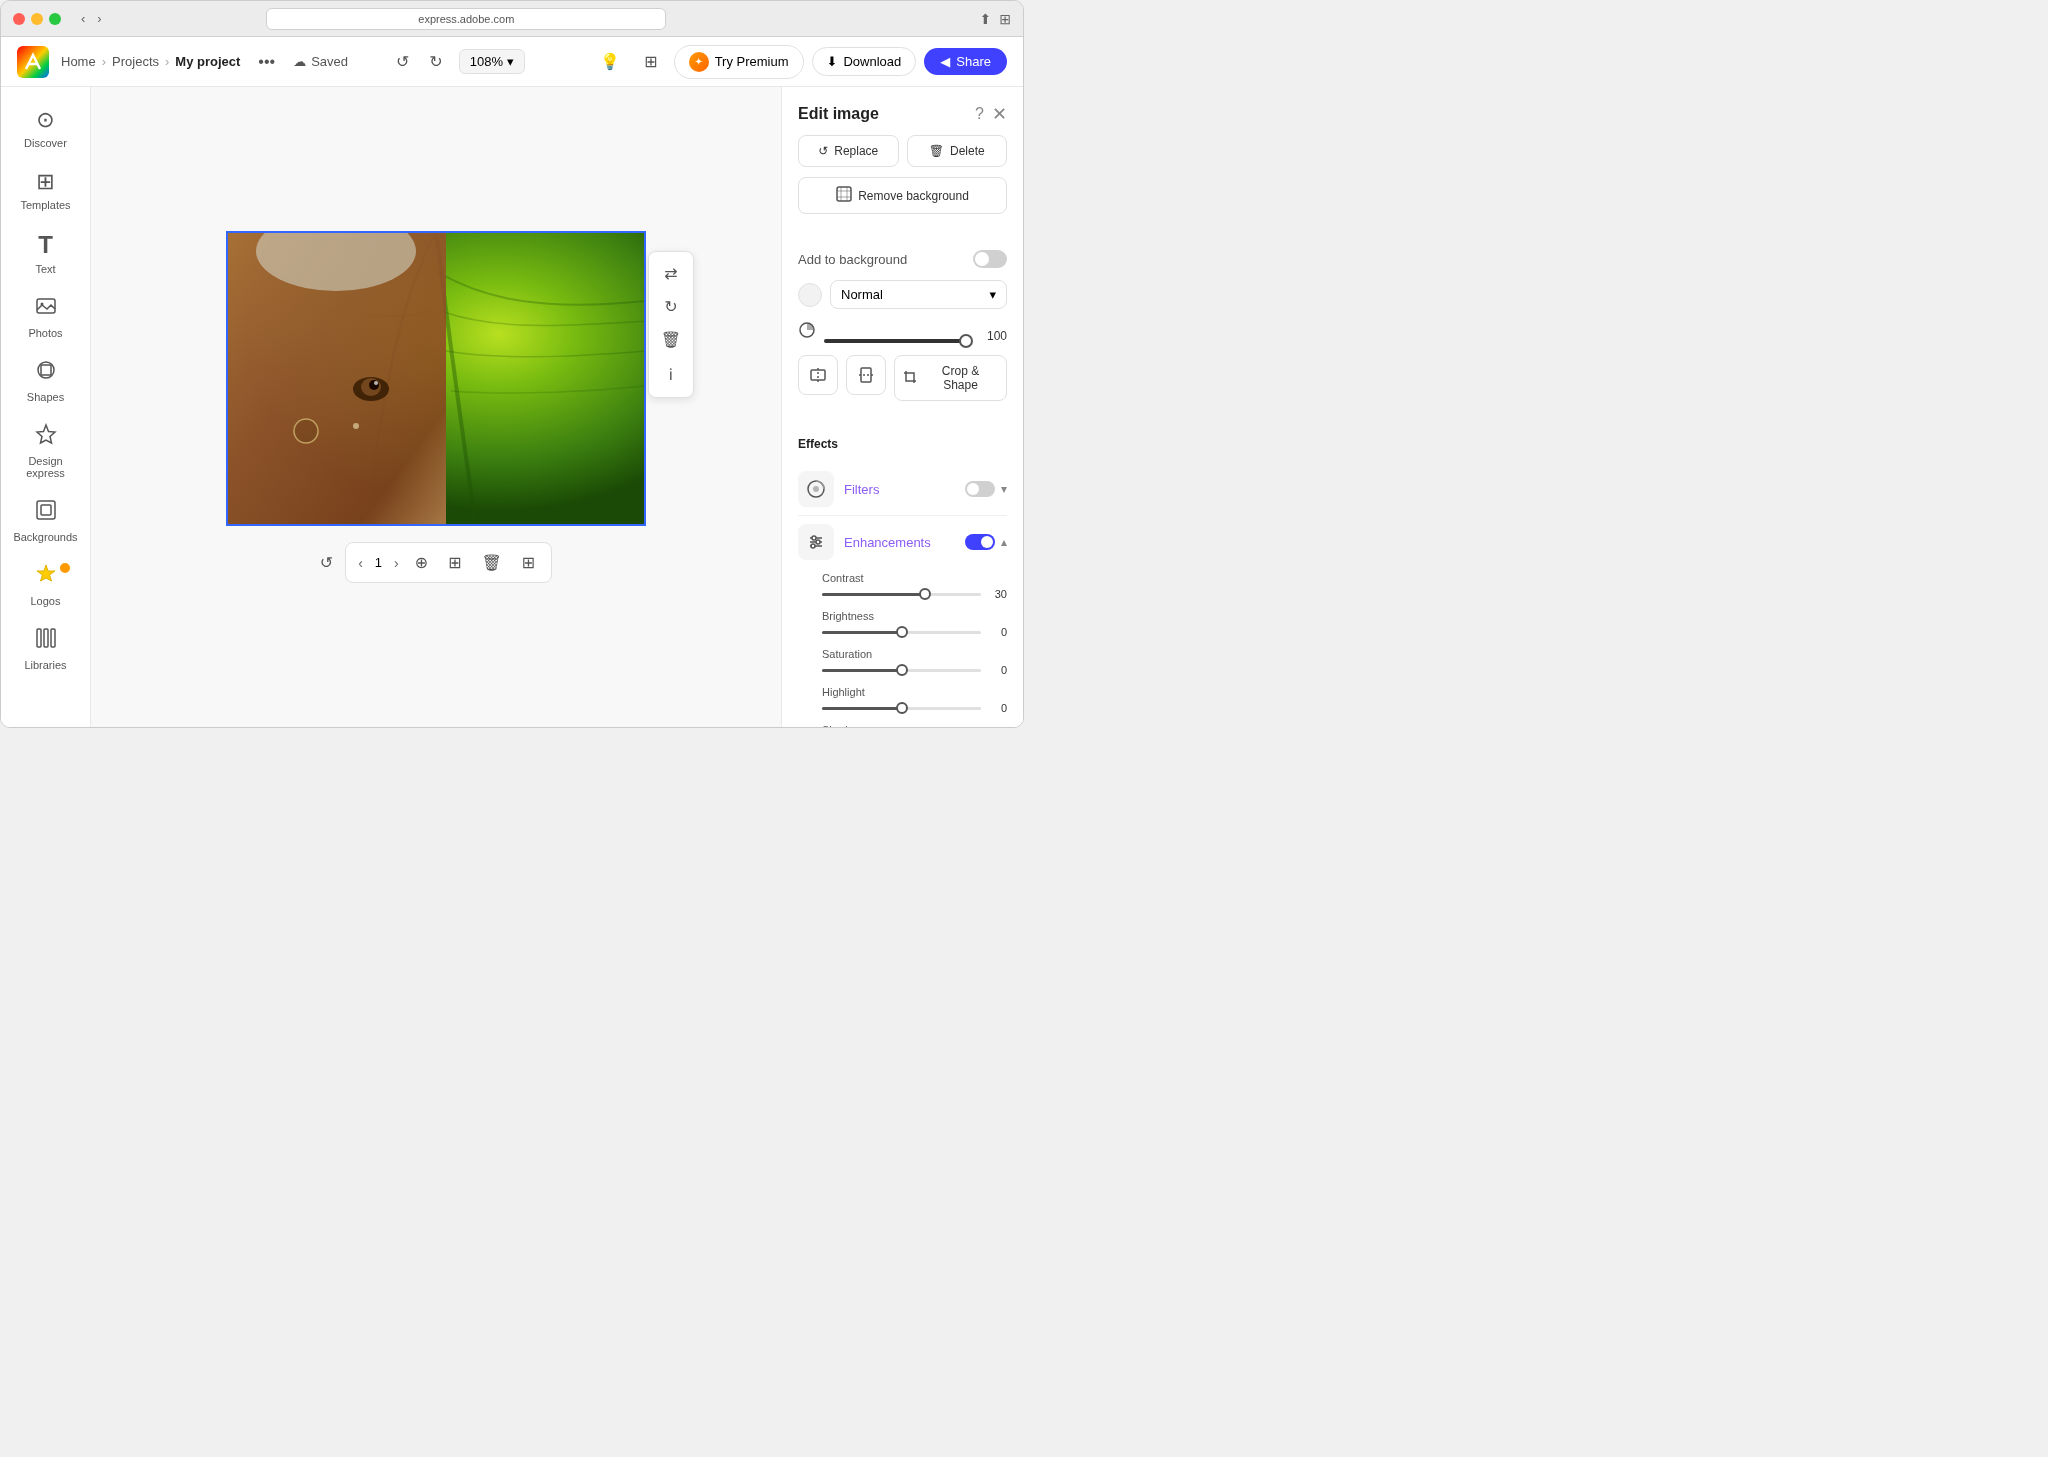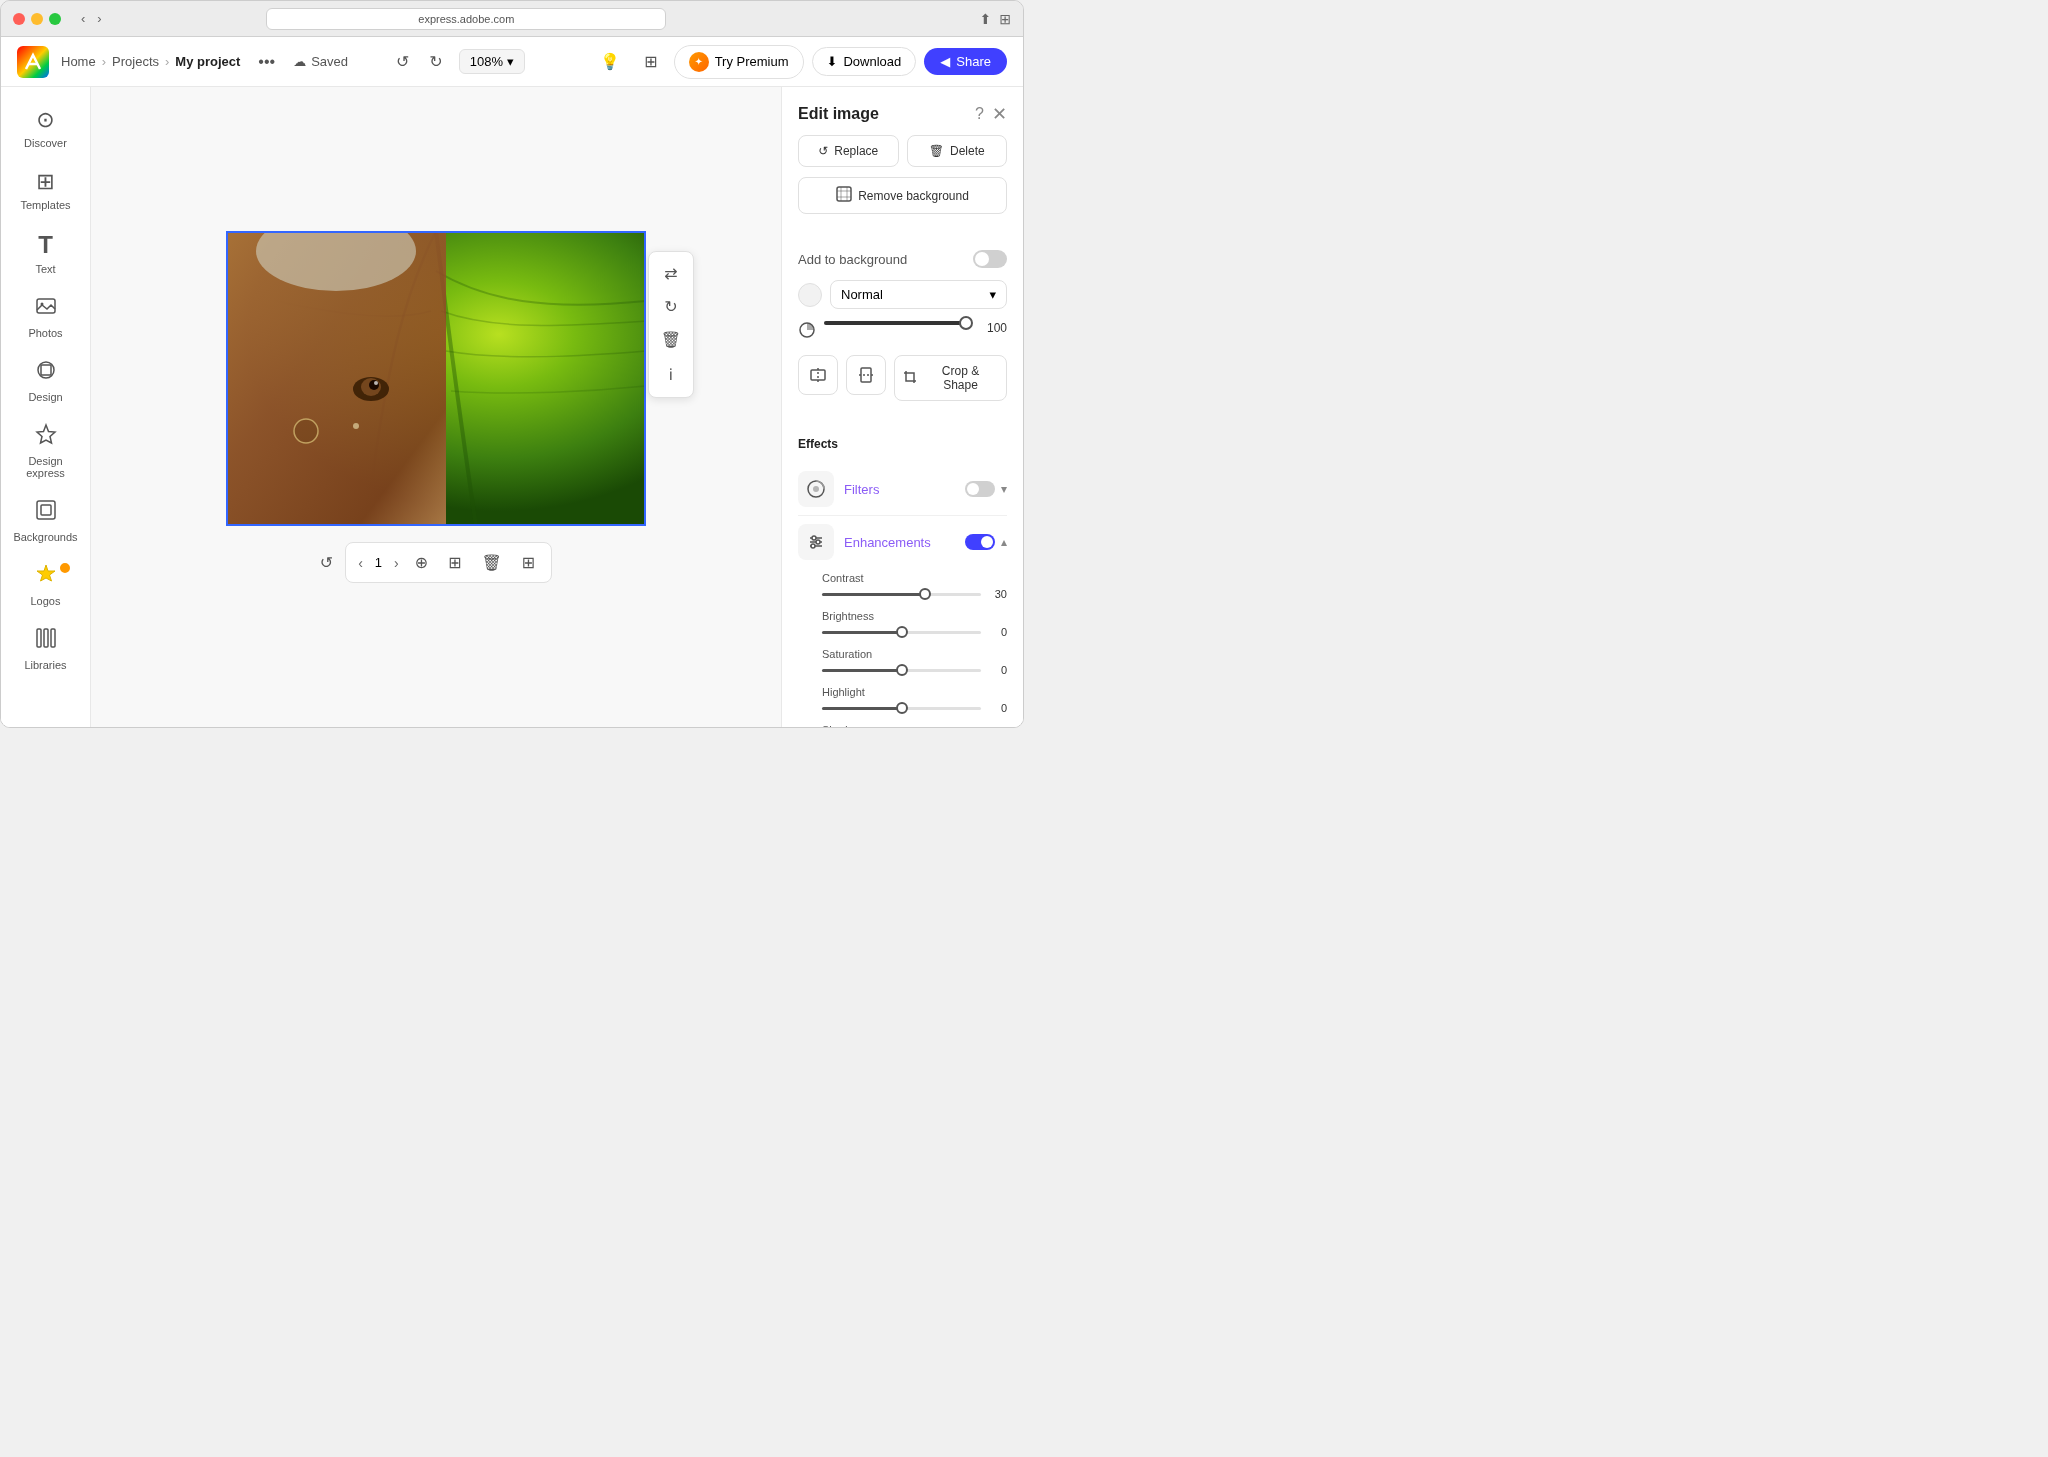--- a/index.html
+++ b/index.html
@@ -72,21 +72,21 @@
     .panel-btn { flex: 1; display: flex; align-items: center; justify-content: center; gap: 6px; background: #fff; border: 1.5px solid #e0e0e0; border-radius: 8px; padding: 8px 10px; font-size: 12px; cursor: pointer; color: #333; }
     .remove-bg-btn { width: 100%; display: flex; align-items: center; justify-content: center; gap: 6px; background: #fff; border: 1.5px solid #e0e0e0; border-radius: 8px; padding: 8px 10px; font-size: 12px; cursor: pointer; color: #333; margin-bottom: 12px; }
     .divider { height: 1px; background: #e8e8e8; margin: 0 0 12px; }
     .toggle-row { display: flex; align-items: center; justify-content: space-between; margin-bottom: 12px; }
     .toggle-label { font-size: 13px; color: #555; }
     .toggle { width: 34px; height: 18px; background: #d0d0d0; border-radius: 9px; position: relative; cursor: pointer; }
     .toggle-knob { width: 14px; height: 14px; background: white; border-radius: 50%; position: absolute; top: 2px; left: 2px; transition: left 0.2s; }
     .blend-row { display: flex; align-items: center; gap: 8px; margin-bottom: 12px; }
     .blend-circle { width: 24px; height: 24px; border: 1px solid #e0e0e0; border-radius: 50%; background: rgba(0,0,0,0.05); flex-shrink: 0; }
     .blend-select { flex: 1; background: #fff; border: 1.5px solid #e0e0e0; border-radius: 8px; padding: 6px 10px; font-size: 13px; cursor: pointer; display: flex; align-items: center; justify-content: space-between; }
-    .opacity-row { display: flex; align-items: flex-start; gap: 8px; margin-bottom: 12px; }
+    .opacity-row { display: flex; align-items: flex-end; gap: 8px; margin-bottom: 12px; }
     .opacity-icon { font-size: 16px; color: #555; }
     .slider-container { flex: 1; position: relative; height: 4px; background: #e0e0e0; border-radius: 2px; }
     .slider-track { height: 100%; background: #333; border-radius: 2px; }
     .slider-thumb { width: 14px; height: 14px; background: #fff; border: 2px solid #555; border-radius: 50%; position: absolute; top: -5px; right: -2px; }
     .slider-value { font-size: 12px; color: #333; min-width: 28px; text-align: right; }
     .tools-row { display: flex; gap: 8px; margin-bottom: 12px; }
     .tool-btn { width: 40px; height: 40px; background: #fff; border: 1.5px solid #e0e0e0; border-radius: 8px; display: flex; align-items: center; justify-content: center; cursor: pointer; font-size: 16px; color: #555; }
     .crop-btn { flex: 1; display: flex; align-items: center; justify-content: center; gap: 6px; background: #fff; border: 1.5px solid #e0e0e0; border-radius: 8px; padding: 8px; font-size: 12px; cursor: pointer; color: #333; }
     .section-title { font-size: 12px; font-weight: 600; color: #222; margin-bottom: 12px; }
     .effect-row { display: flex; align-items: center; justify-content: space-between; padding: 8px 0; border-bottom: 1px solid #f0f0f0; }
@@ -206,21 +206,21 @@
         </span>
         <span class="label">Photos</span>
       </div>
       <div class="sidebar-item">
         <span class="icon">
           <svg width="22" height="22" viewBox="0 0 22 22" fill="none">
               <circle cx="11" cy="11" r="8" stroke="#555" stroke-width="1.5"></circle>
               <rect x="6" y="6" width="10" height="10" stroke="#555" stroke-width="1.5" fill="none"></rect>
             </svg>
         </span>
-        <span class="label">Design</span>
+        <span class="label">Shapes</span>
       </div>
       <div class="sidebar-item">
         <span class="icon">
           <svg width="22" height="22" viewBox="0 0 22 22" fill="none">
               <path d="M11 2 L13.5 8.5 L20 9 L15 13.5 L16.5 20 L11 17 L5.5 20 L7 13.5 L2 9 L8.5 8.5 Z" stroke="#555" stroke-width="1.5" fill="none"></path>
             </svg>
         </span>
         <span class="label">Design express</span>
       </div>
       <div class="sidebar-item">

